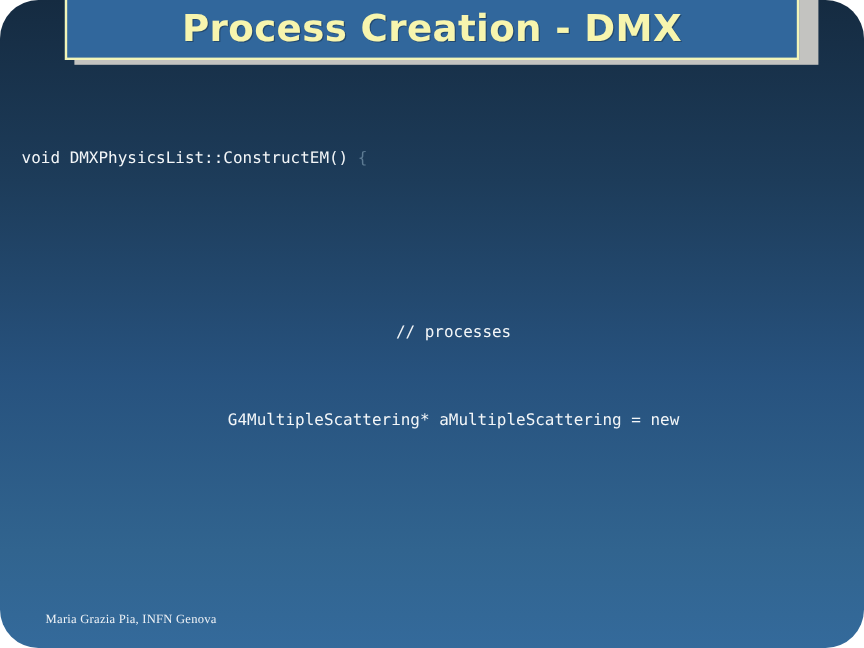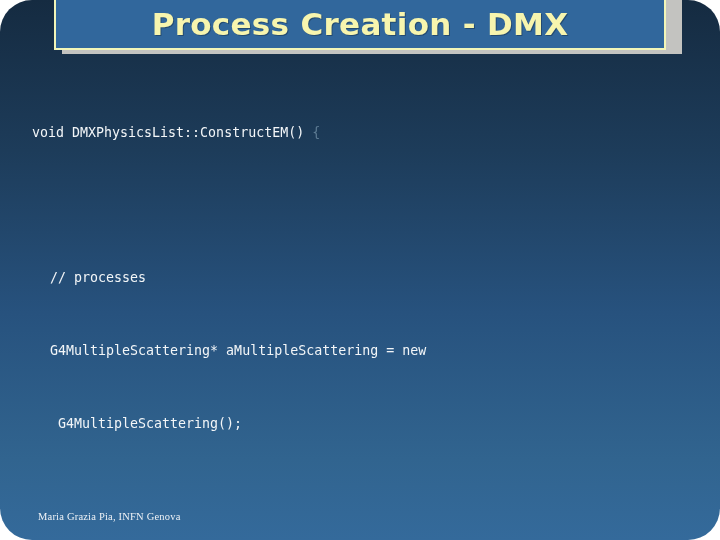--- a/index.html
+++ b/index.html
@@ -82,24 +82,24 @@
     z-index: 3;
     font-family: "DejaVu Sans Mono", "Liberation Mono", monospace;
     font-size: 13.3px;
     line-height: 24.3px;
     color: #f3f6f8;
     white-space: pre;
   }
   .code-line {
     padding-left: 18px;
     white-space: pre;
-    margin-left: 14px;
   }
   .code-line.indent {
     padding-left: 36px;
+    text-align: center;
   }
   .code-line.blank {
     height: 24.3px;
   }
   .dim {
     color: #5d7b93;
   }
 
   
   .footer {
@@ -123,21 +123,20 @@
 
   <div class="title-box">
     <span class="title-text">Process Creation - DMX</span>
   </div>
 
   <div class="code-area">
     <div class="code-line"><span>void DMXPhysicsList::ConstructEM() </span><span class="dim">{</span></div>
     <div class="code-line blank"></div>
     <div class="code-line indent">// processes</div>
     <div class="code-line indent">G4MultipleScattering* aMultipleScattering = new</div>
-    <div class="code-line indent"> G4MultipleScattering();</div>
     <div class="code-line indent blank"></div>
     
     
     
     
     
     
     
     
     

